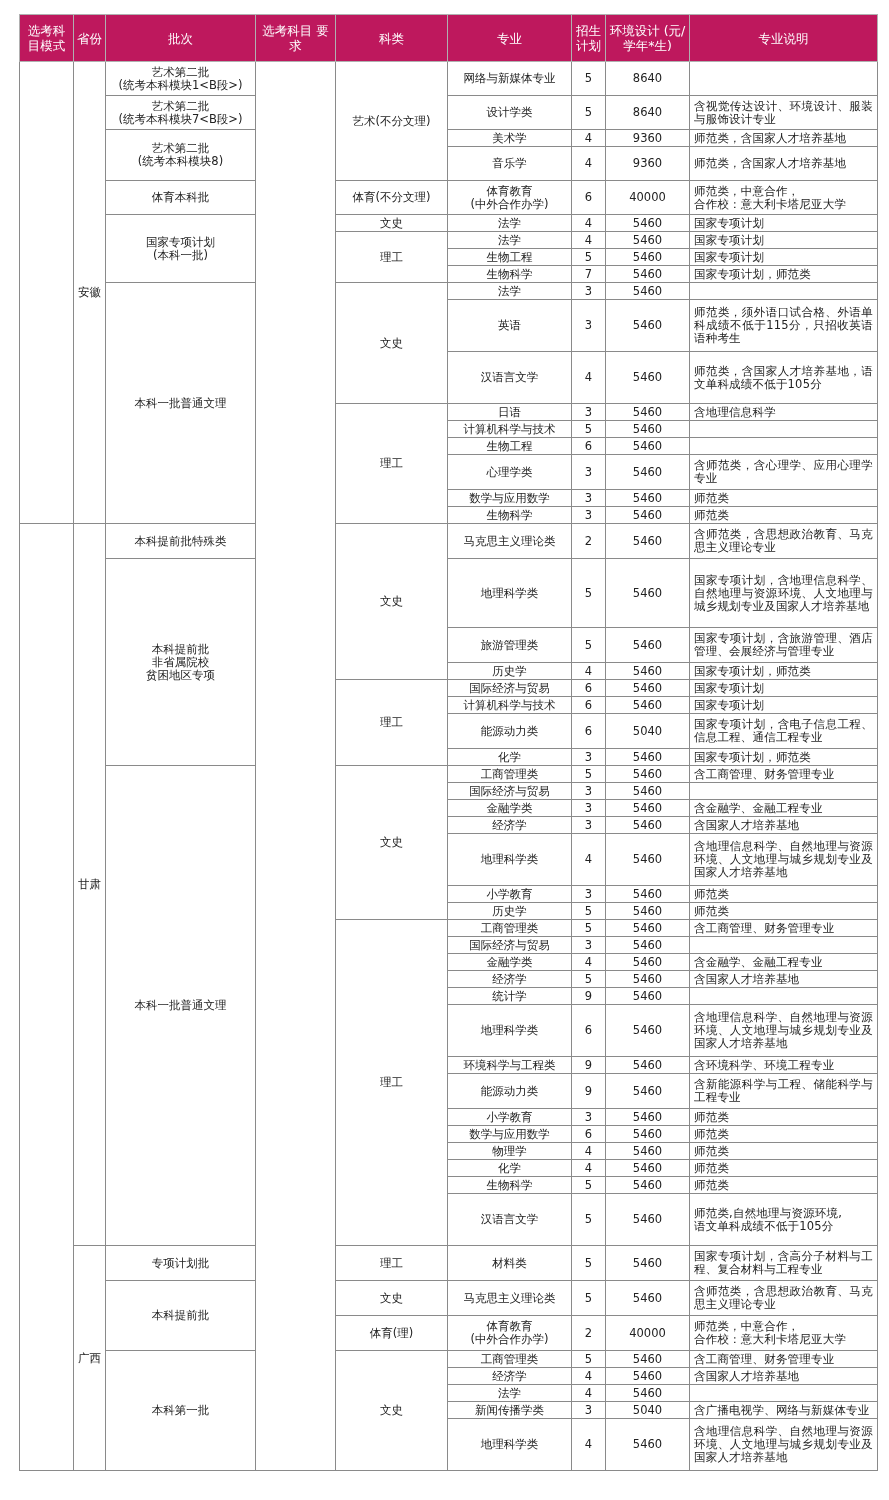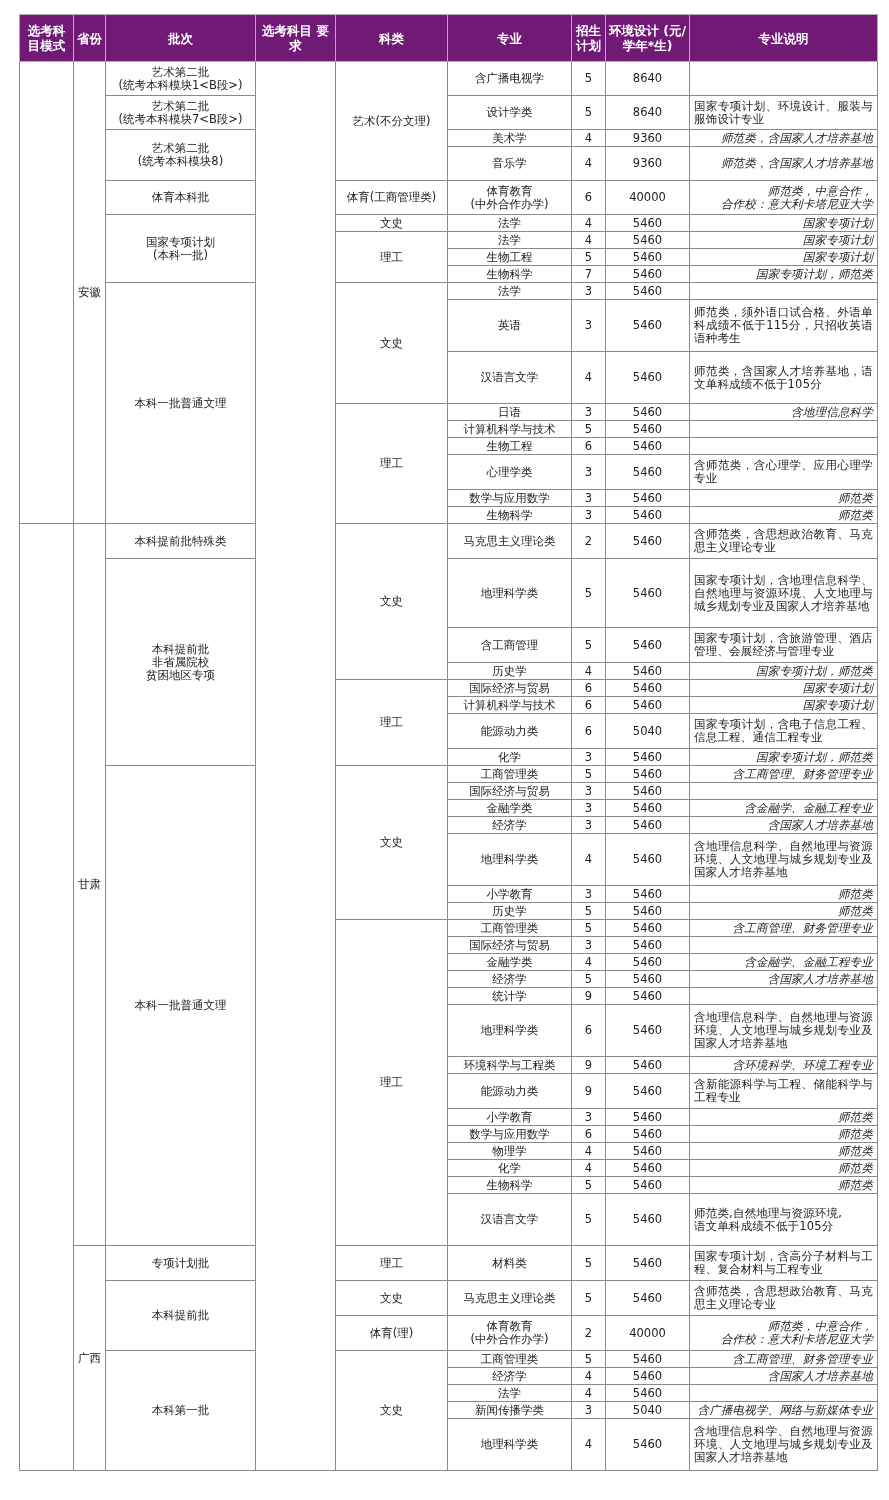--- a/index.html
+++ b/index.html
@@ -1,21 +1,21 @@
 <!DOCTYPE html>
 <html><head>
 <meta charset="utf-8">
 <style>
   html,body{margin:0;padding:0;background:#ffffff;}
   body{width:889px;height:1500px;position:relative;overflow:hidden;font-family:"DejaVu Sans","Liberation Sans",sans-serif;color:#222;}
   table{position:absolute;left:19px;top:14px;border-collapse:collapse;table-layout:fixed;width:858px;}
   th,td{border:1px solid #8a8a8a;padding:0 2px;text-align:center;vertical-align:middle;font-size:11.5px;line-height:13px;overflow:hidden;}
-  th{background:#701a75;color:#ffffff;font-weight:bold;font-size:12.5px;line-height:15px;height:46px;border-color:#b0b0b0;margin-top:27px;}
+  th{background:#be185d;color:#ffffff;font-weight:normal;font-size:12.5px;line-height:15px;height:46px;border-color:#b0b0b0;margin-top:27px;}
   td.note{text-align:left;padding:0 4px;letter-spacing:0.2px;}
-  td.note.c{text-align:right;font-style:italic;}
+  td.note.c{text-align:left;}
   td.just{text-align:justify;text-align-last:left;}
   td.pre{white-space:pre-line;}
 </style>
 </head>
 <body>
 
 <table>
   <colgroup>
     <col style="width:54px">
       <col style="width:32px">
@@ -45,50 +45,50 @@
     </tr>
   </thead>
   <tbody id="tbody">
       <tr style="height: 34px;">
         <td rowspan="18"></td>
         <td rowspan="18">安徽</td>
         <td rowspan="1" class="pre">艺术第二批
 (统考本科模块1&lt;B段&gt;)</td>
         <td rowspan="55"></td>
         <td rowspan="4">艺术(不分文理)</td>
-        <td class="pre">含广播电视学</td>
+        <td class="pre">网络与新媒体专业</td>
         <td class="">5</td>
         <td class="">8640</td>
         <td class="note pre c"></td>
       </tr>
       <tr style="height: 34px;">
         <td rowspan="1" class="pre">艺术第二批
 (统考本科模块7&lt;B段&gt;)</td>
         <td class="pre">设计学类</td>
         <td class="">5</td>
         <td class="">8640</td>
-        <td class="note pre just">国家专项计划、环境设计、服装与服饰设计专业</td>
+        <td class="note pre just">含视觉传达设计、环境设计、服装与服饰设计专业</td>
       </tr>
       <tr style="height: 17px;">
         <td rowspan="2" class="pre">艺术第二批
 (统考本科模块8)</td>
         <td class="pre">美术学</td>
         <td class="">4</td>
         <td class="">9360</td>
         <td class="note pre c">师范类，含国家人才培养基地</td>
       </tr>
       <tr style="height: 34px;">
         <td class="pre">音乐学</td>
         <td class="">4</td>
         <td class="">9360</td>
         <td class="note pre c">师范类，含国家人才培养基地</td>
       </tr>
       <tr style="height: 34px;">
         <td rowspan="1" class="pre">体育本科批</td>
-        <td rowspan="1">体育(工商管理类)</td>
+        <td rowspan="1">体育(不分文理)</td>
         <td class="pre">体育教育
 (中外合作办学)</td>
         <td class="">6</td>
         <td class="">40000</td>
         <td class="note pre c">师范类，中意合作，
 合作校：意大利卡塔尼亚大学</td>
       </tr>
       <tr style="height: 17px;">
         <td rowspan="4" class="pre">国家专项计划
 (本科一批)</td>
@@ -187,21 +187,21 @@
       <tr style="height: 69px;">
         <td rowspan="7" class="pre">本科提前批
 非省属院校
 贫困地区专项</td>
         <td class="pre">地理科学类</td>
         <td class="">5</td>
         <td class="">5460</td>
         <td class="note pre just">国家专项计划，含地理信息科学、自然地理与资源环境、人文地理与城乡规划专业及国家人才培养基地</td>
       </tr>
       <tr style="height: 35px;">
-        <td class="pre">含工商管理</td>
+        <td class="pre">旅游管理类</td>
         <td class="">5</td>
         <td class="">5460</td>
         <td class="note pre just">国家专项计划，含旅游管理、酒店管理、会展经济与管理专业</td>
       </tr>
       <tr style="height: 17px;">
         <td class="pre">历史学</td>
         <td class="">4</td>
         <td class="">5460</td>
         <td class="note pre c">国家专项计划，师范类</td>
       </tr>

